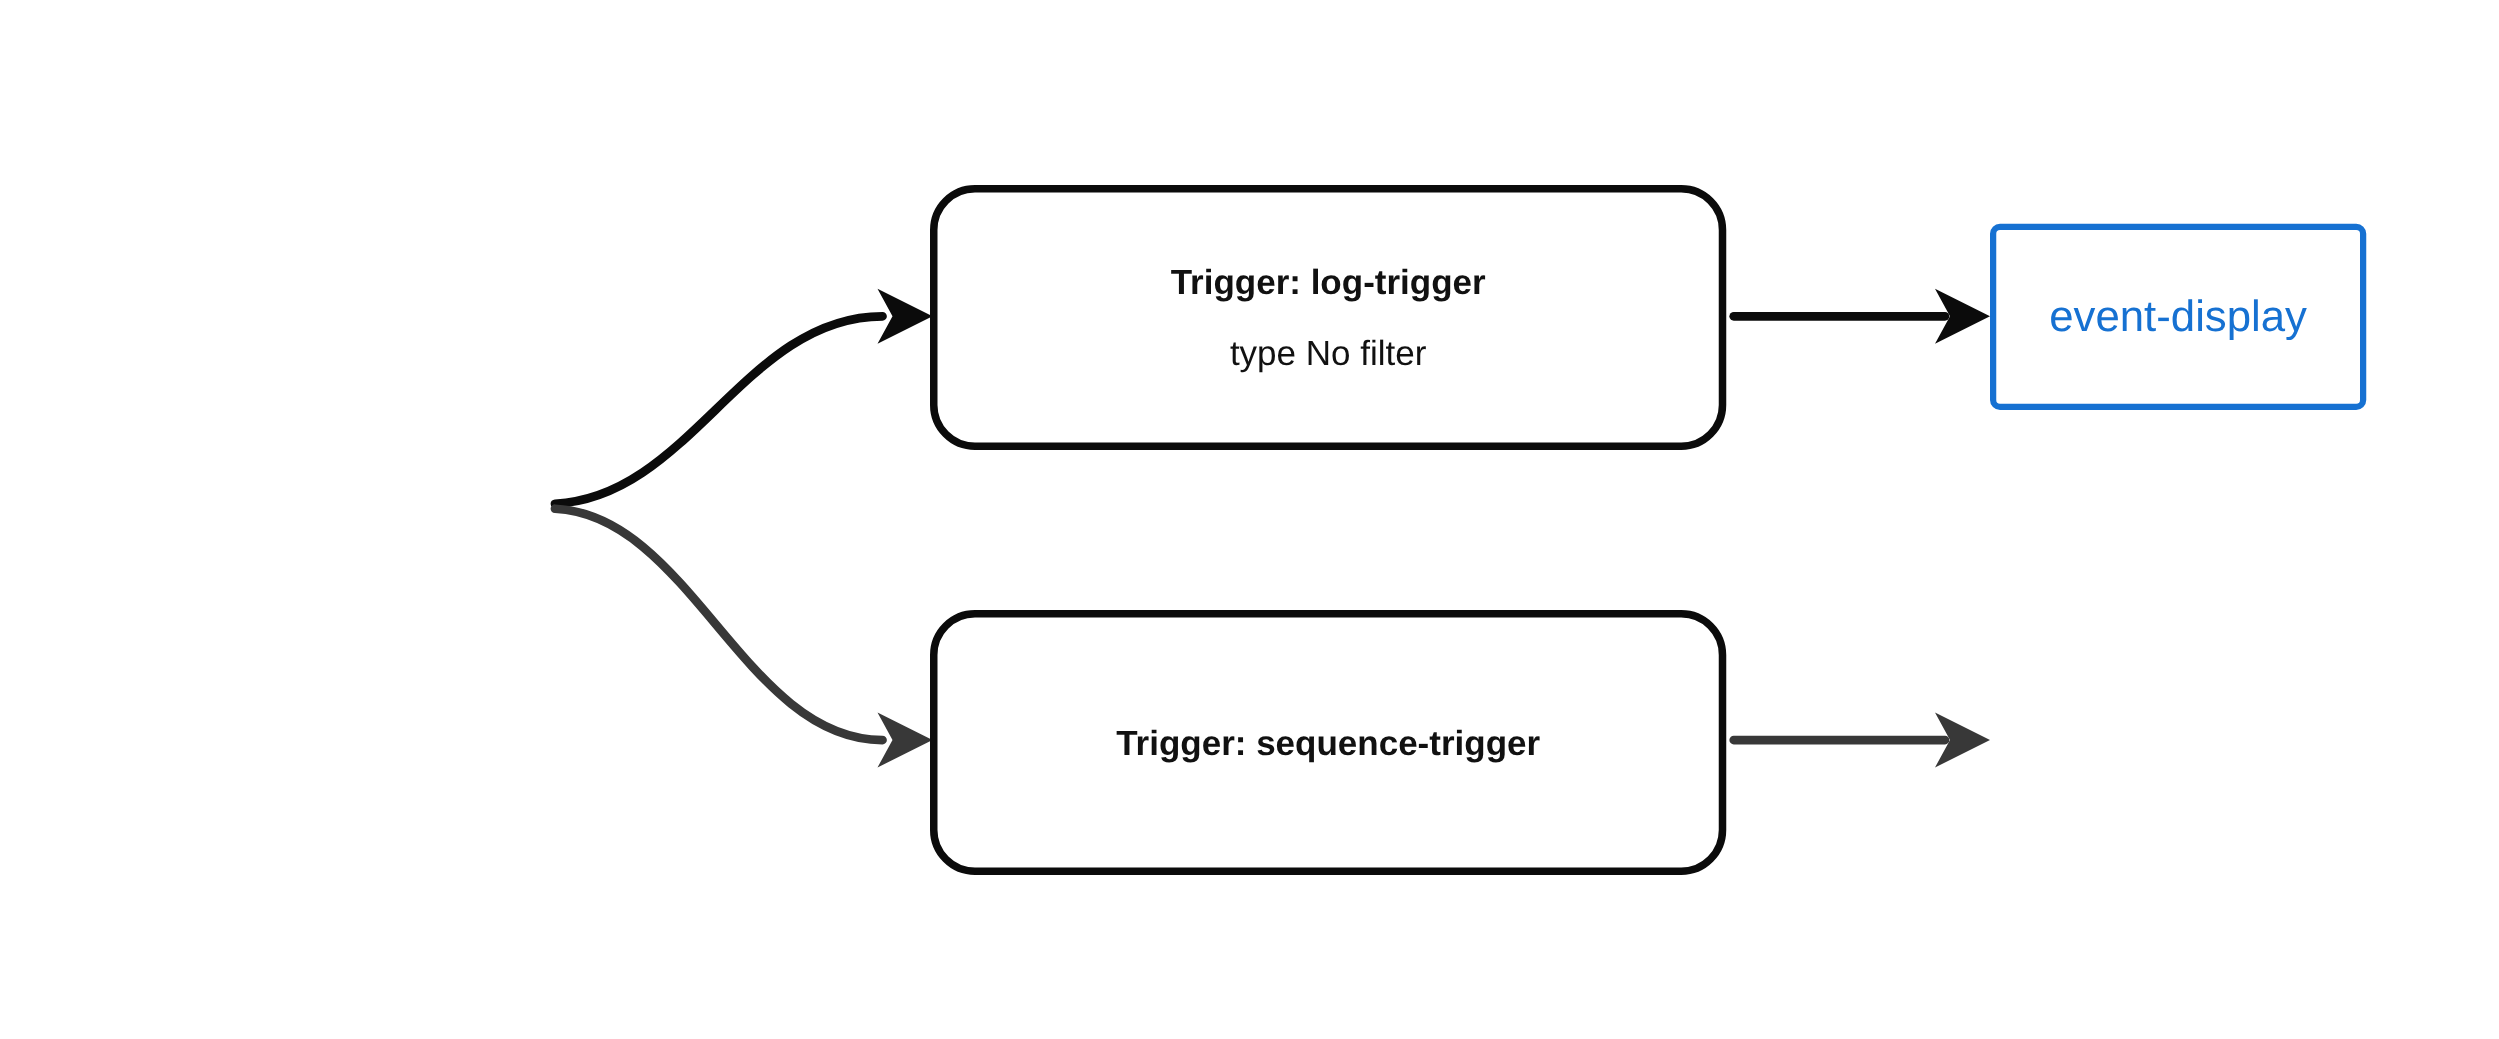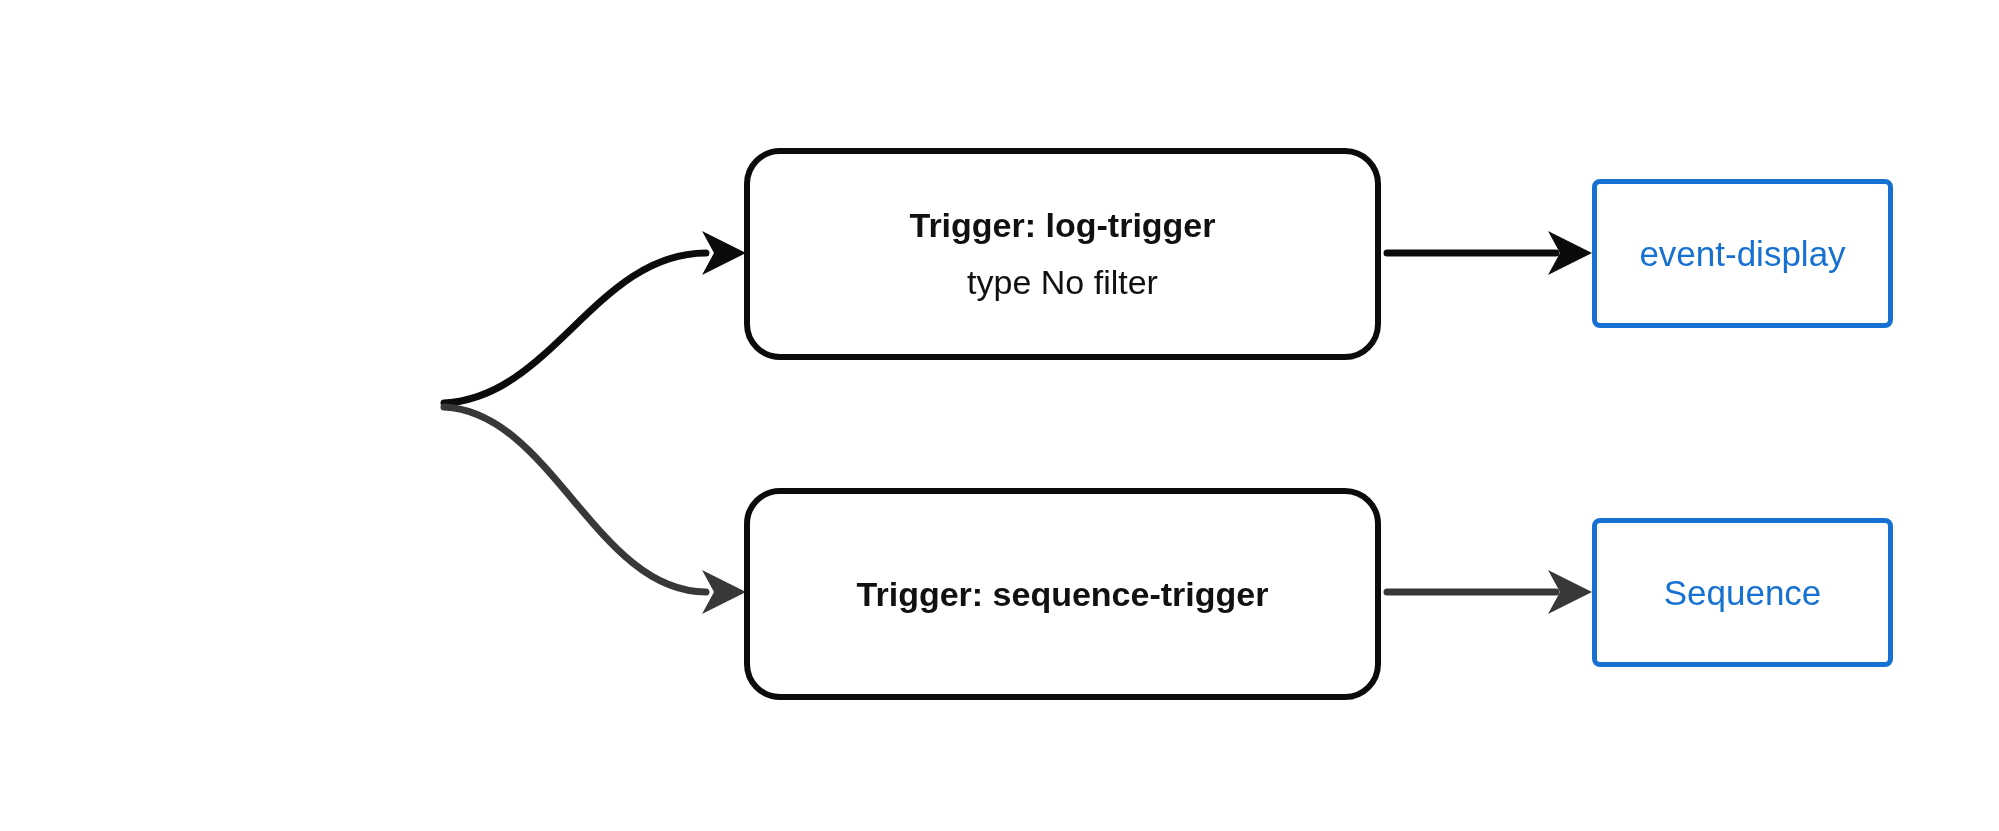--- a/index.html
+++ b/index.html
@@ -38,21 +38,21 @@
     border:5px solid var(--broker-accent);
     border-radius:24px;
     color:var(--broker-accent);
     font-size:36px;line-height:61px;
   }
   .node-trigger{
     left:744px;width:637px;height:212px;
     border:6px solid var(--trigger-border);
     border-radius:36px;
     color:var(--trigger-text);
-    font-size:34px;line-height:57px;
+    font-size:28px;line-height:57px;
   }
   .node-trigger-log{top:148px;}
   .node-trigger-sequence{top:488px;}
   .trigger-title{font-weight:bold;}
   .node-sink{
     left:1592px;width:301px;height:149px;
     border:5px solid var(--sink-accent);
     border-radius:8px;
     color:var(--sink-accent);
     font-size:35px;
@@ -87,17 +87,14 @@
   </div>
 
   <div class="node node-trigger node-trigger-sequence">
     <span class="trigger-title">Trigger: sequence-trigger</span>
   </div>
 
   <div class="node node-sink node-event-display">
     <span>event-display</span>
   </div>
 
-  <div class="node node-sink node-sequence">
-    <span>Sequence</span>
-  </div>
 
 </div>
 
 </body></html>

